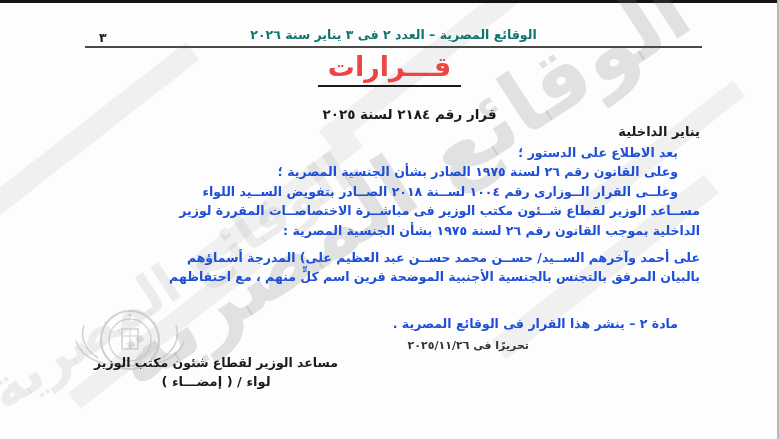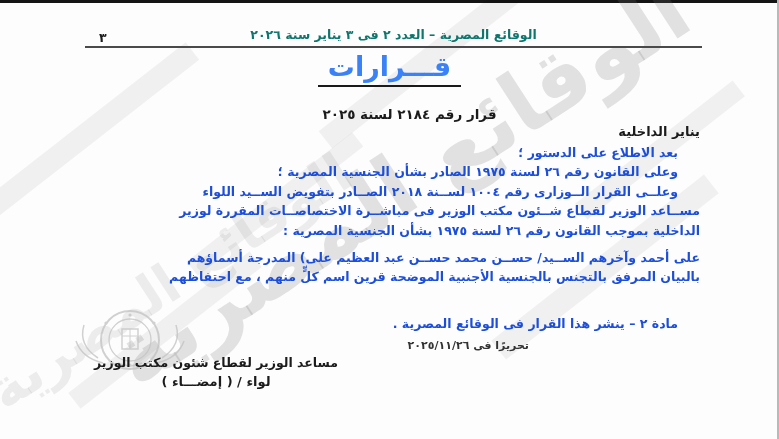--- a/index.html
+++ b/index.html
@@ -30,21 +30,21 @@
   .s6{left:560px;top:140px;width:200px;height:20px;}
 
   .content{position:absolute;inset:0;z-index:2;}
 
   .header-row{position:absolute;top:27px;left:85px;width:617px;height:17px;}
   .gazette-line{display:block;text-align:center;font-size:12.5px;font-weight:bold;color:#0f766e;}
   .pageno{position:absolute;left:14px;top:3px;font-size:12.5px;font-weight:bold;}
   .header-rule{position:absolute;top:46px;left:85px;width:617px;height:2px;background:#4a4a4a;}
 
   .sec-title{position:absolute;top:51px;left:0;width:779px;text-align:center;}
-  .sec-title span{display:inline-block;font-size:27px;font-weight:bold;color:#3b82f6;
+  .sec-title span{display:inline-block;font-size:27px;font-weight:bold;color:#ef4444;
     border-bottom:2.5px solid #1a1a1a;padding:0 10px 3px;}
   .ministry{position:absolute;top:88px;left:0;width:779px;text-align:center;}
   .ministry span{display:inline-block;font-size:16.5px;font-weight:bold;
     border-bottom:2px solid #1a1a1a;padding:0 4px 2px;}
   .decree-no{position:absolute;top:106px;left:4px;width:779px;text-align:center;
     font-size:13.5px;font-weight:bold;margin-left:16px;}
   .issuer{position:absolute;top:124px;right:79px;font-size:13px;font-weight:bold;}
 
   .bodyline{white-space:nowrap;font-size:12.5px;font-weight:bold;color:#1d4ed8;text-align:right;}
   .preamble{position:absolute;top:143px;right:79px;width:617px;line-height:19.4px;}

